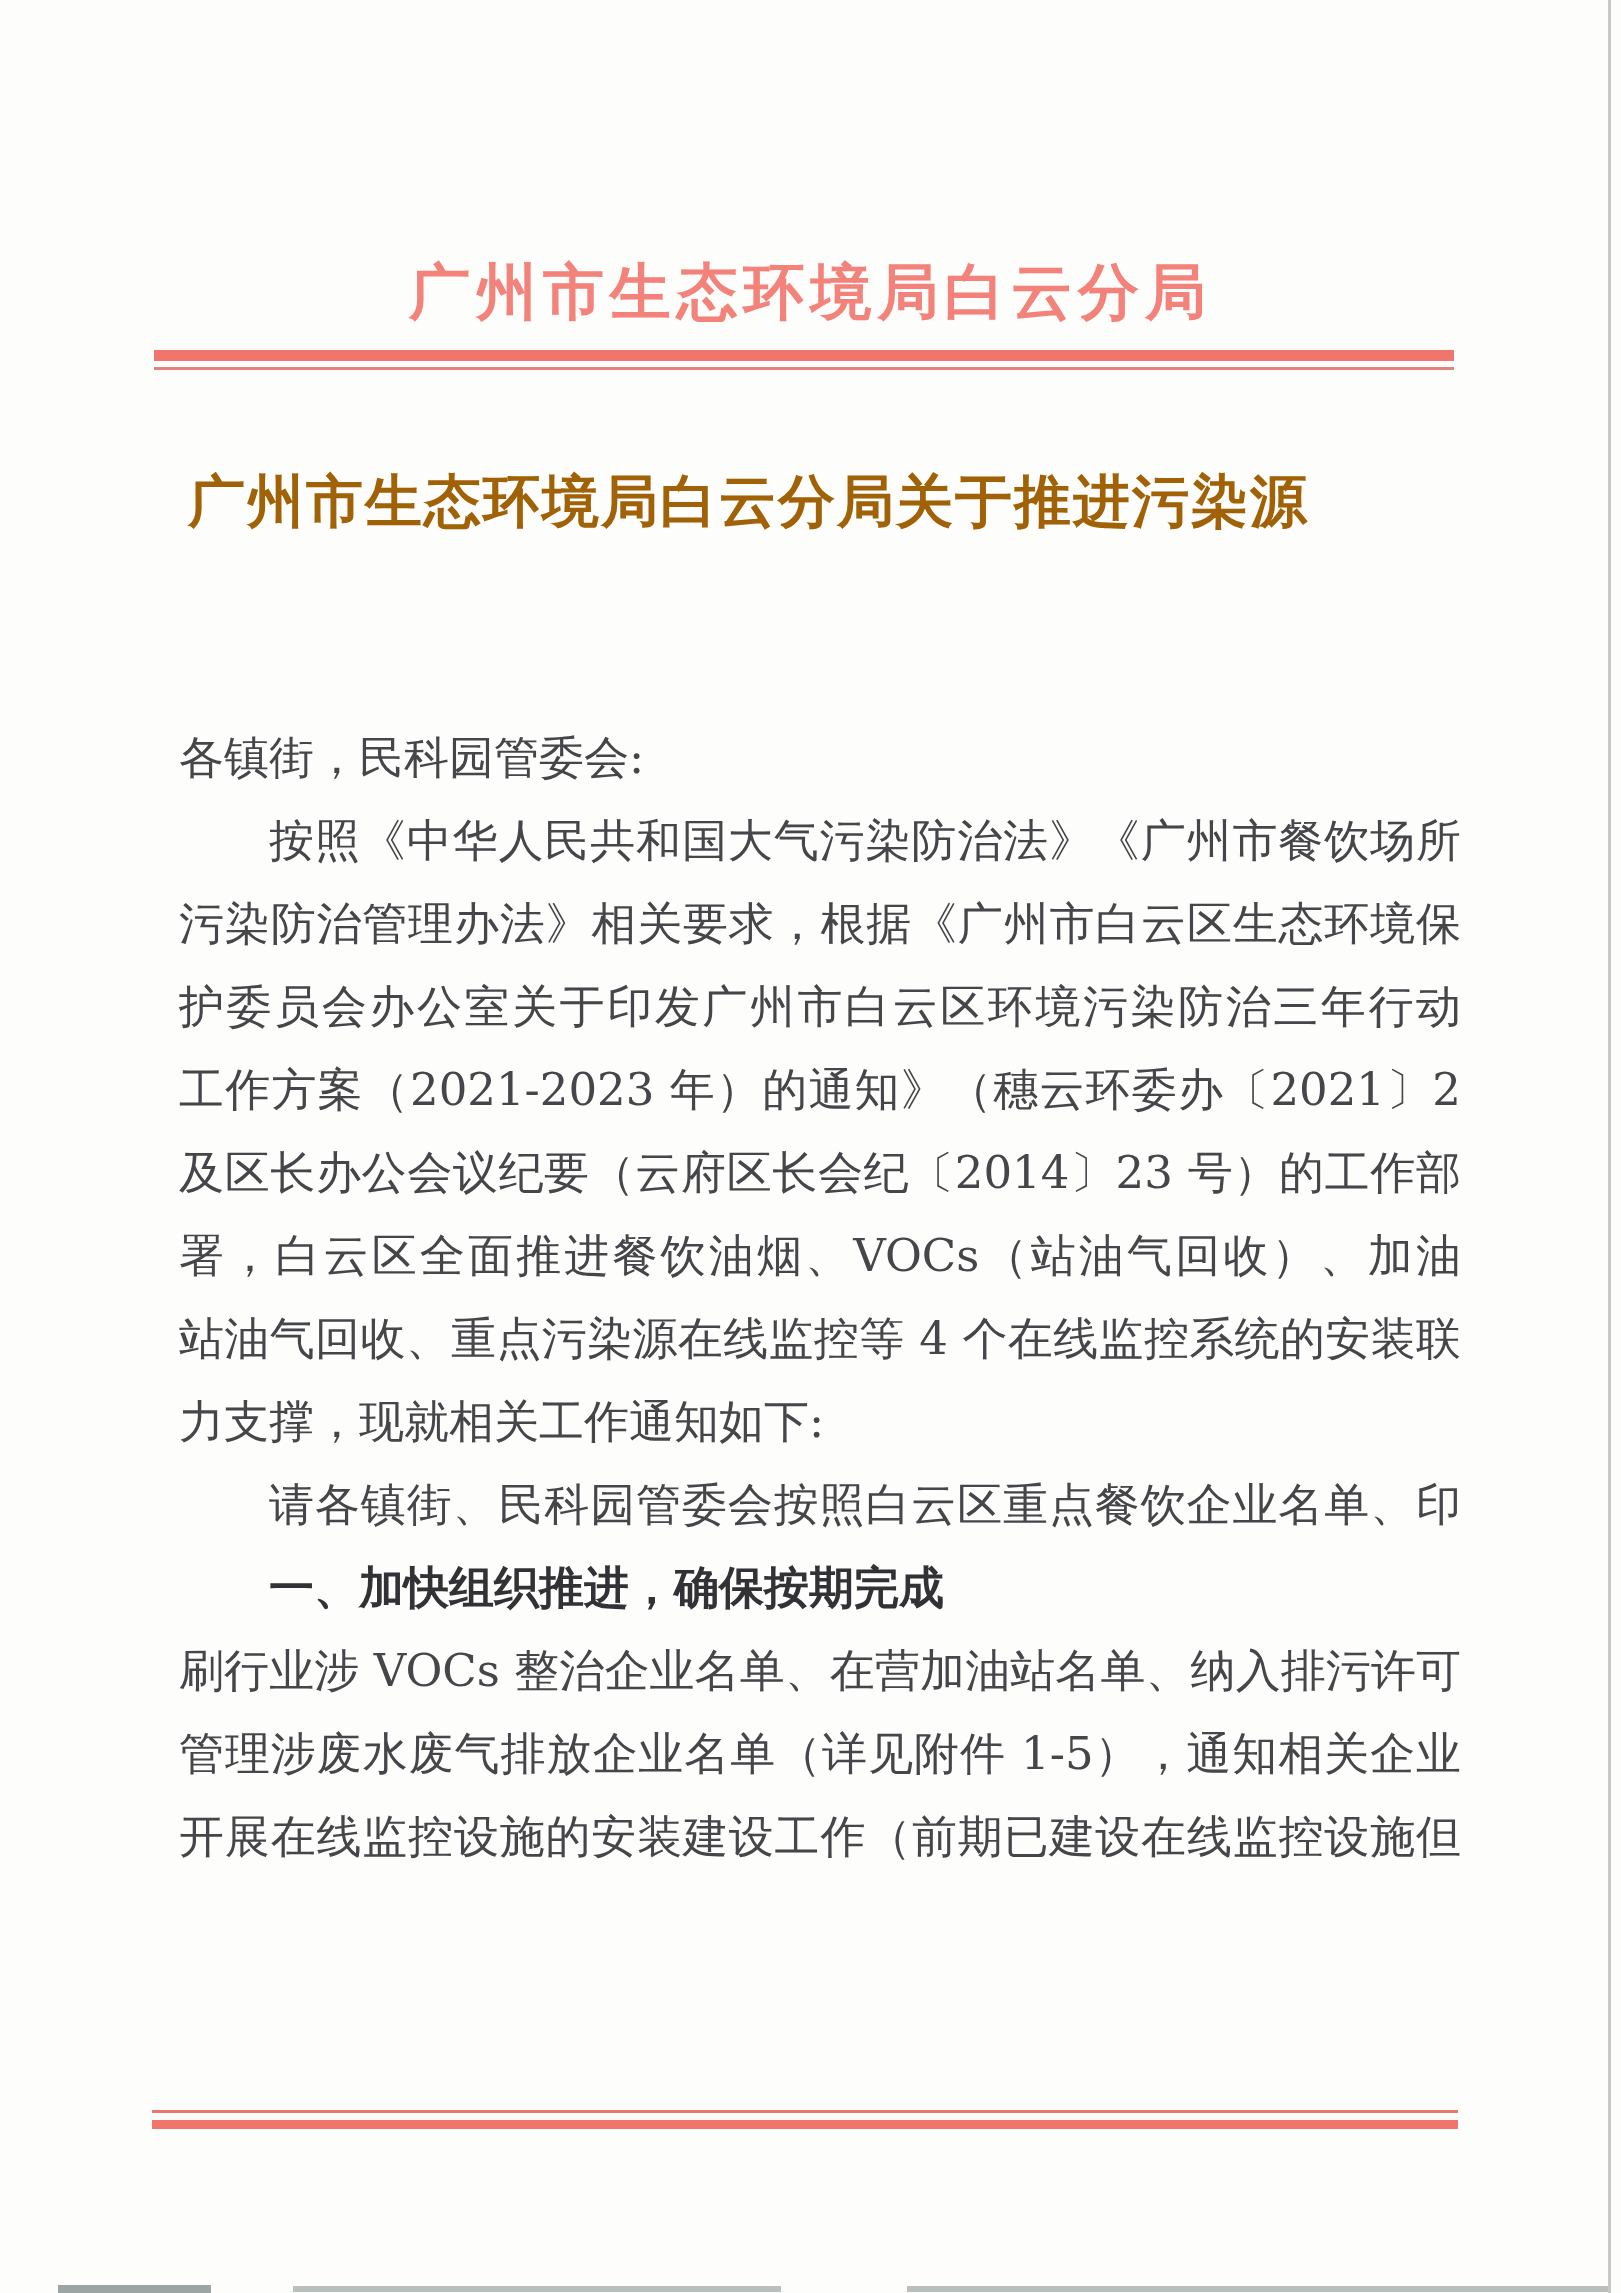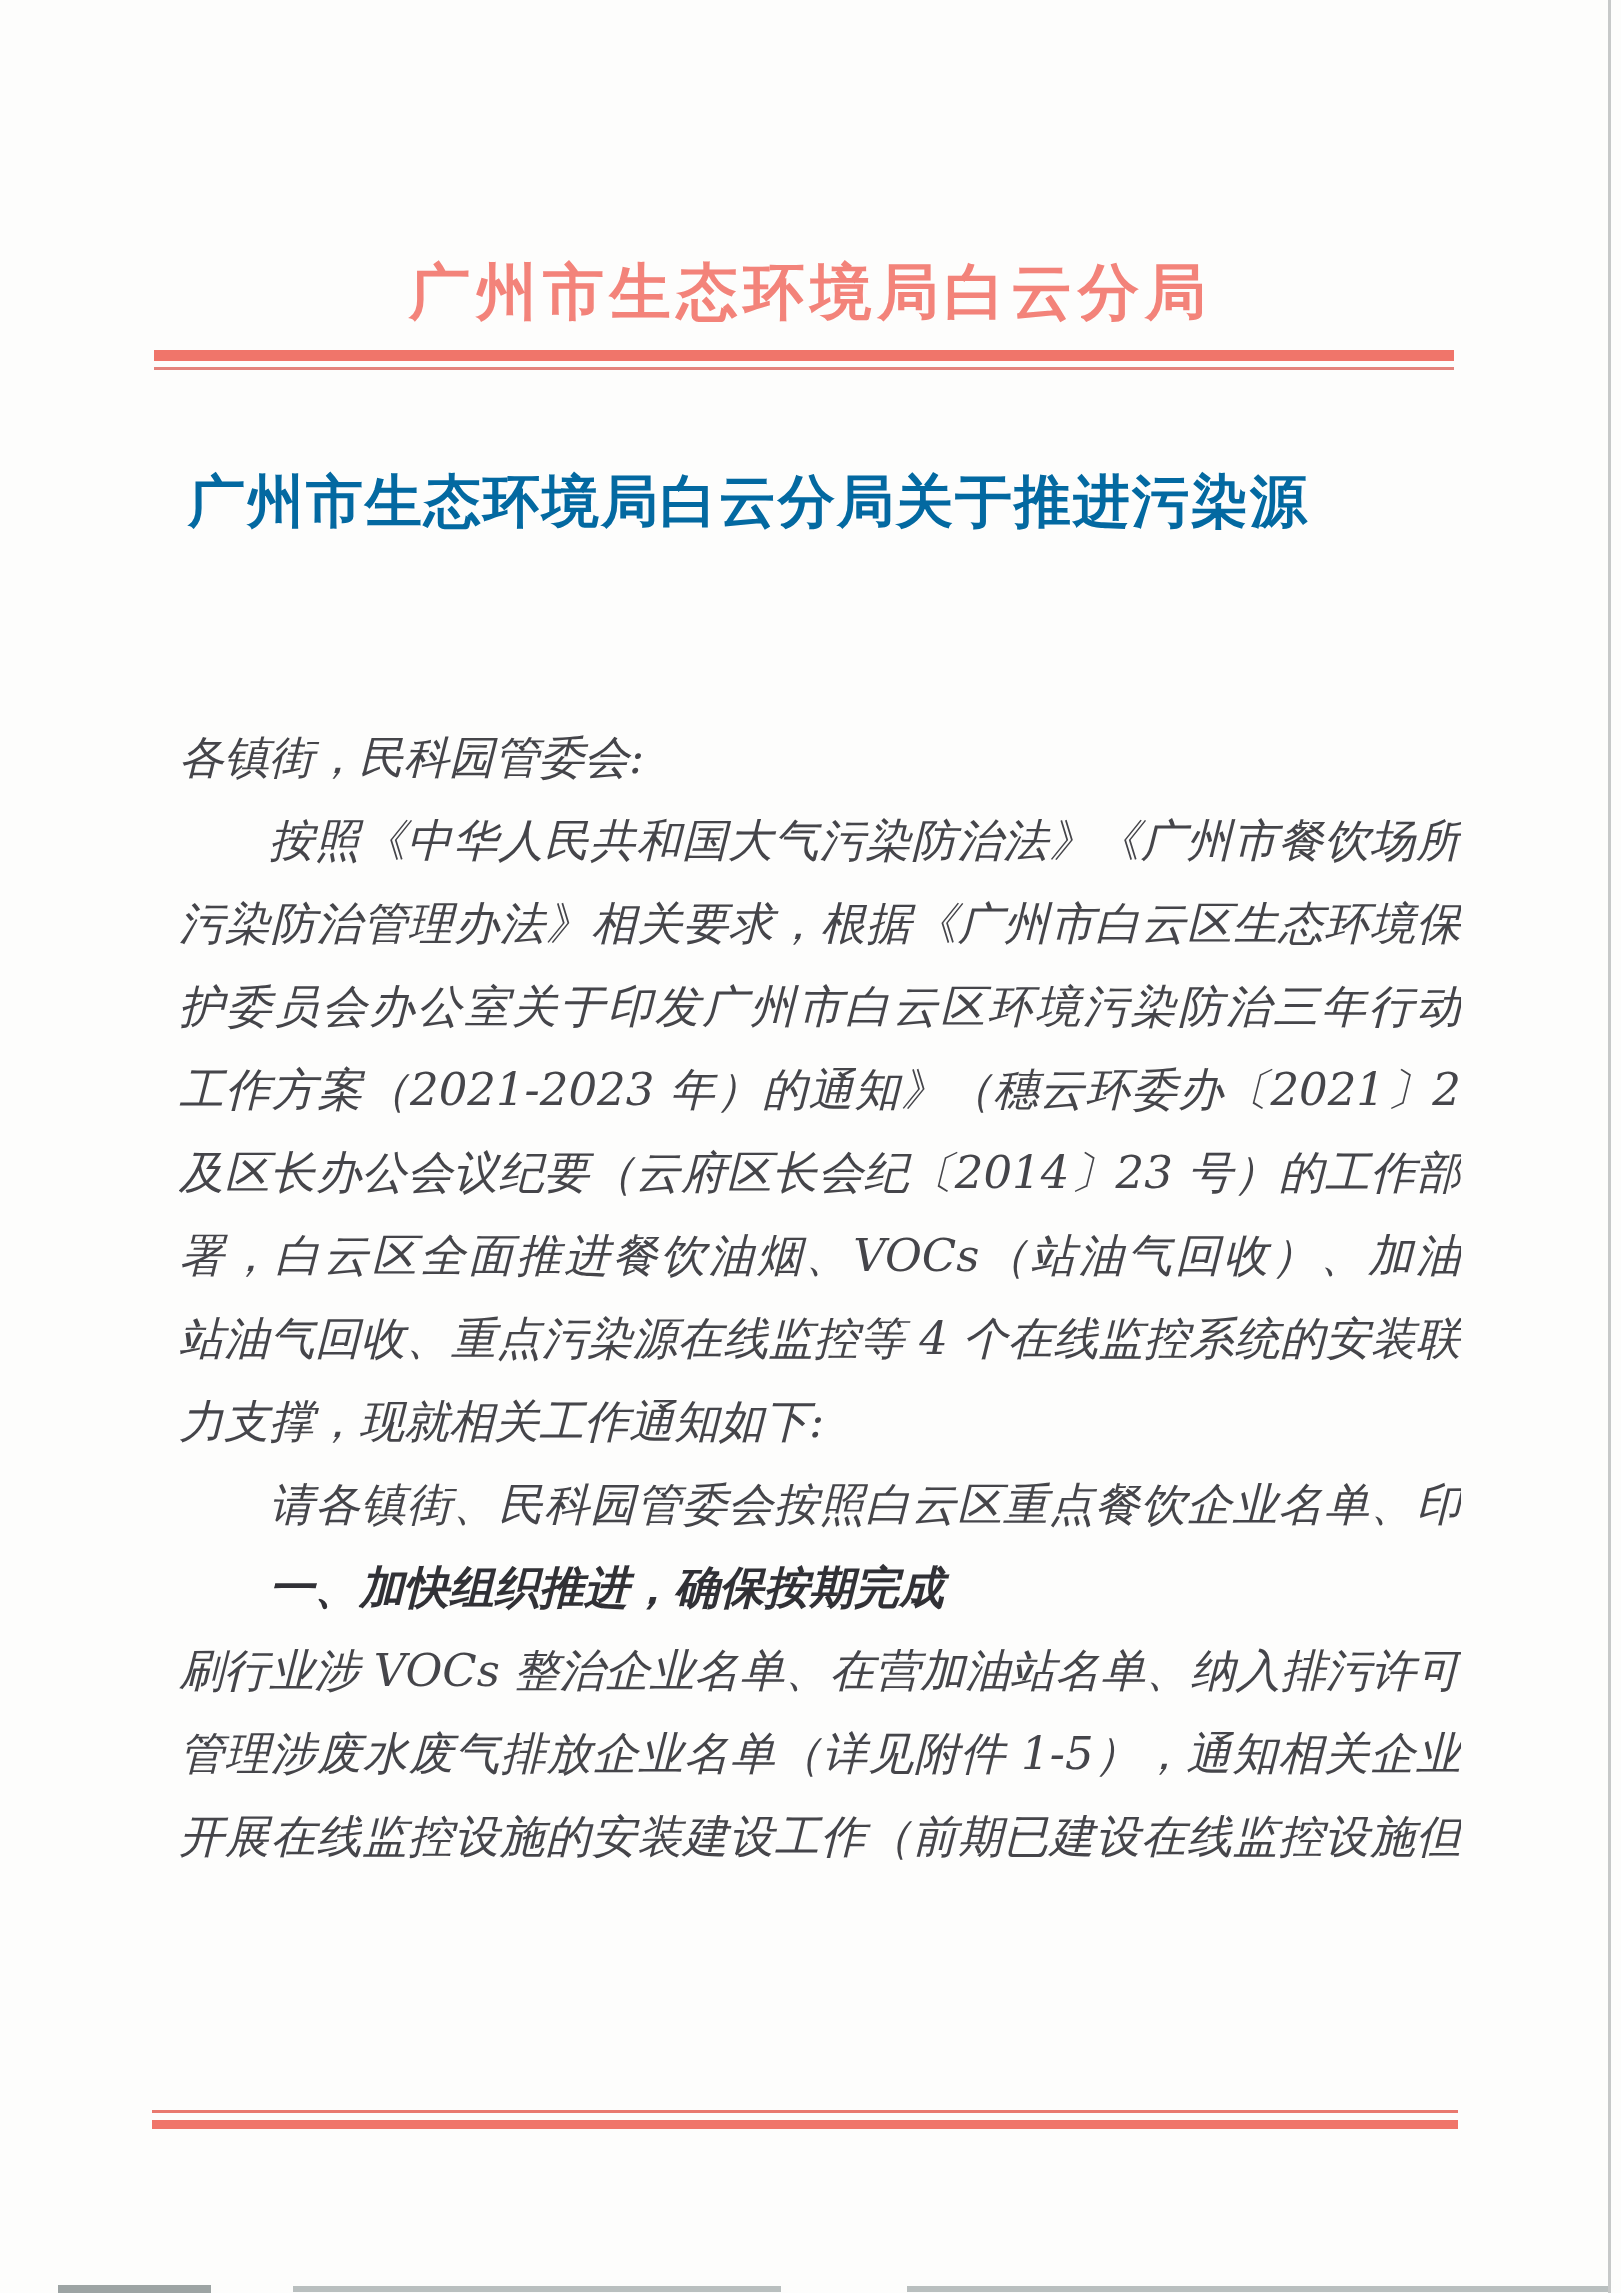--- a/index.html
+++ b/index.html
@@ -14,31 +14,31 @@
     left:0;top:235px;width:1621px;height:113px;line-height:113px;
     text-align:center;font-size:61px;font-weight:bold;
     color:#f3837a;letter-spacing:5.9px;white-space:nowrap;
   }
   
   .rule-top-thick{left:154px;top:350px;width:1300px;height:10.8px;background:#f0756a;}
   .rule-top-thin{left:154px;top:367px;width:1300px;height:2.9px;background:#e4837c;}
   
   .doc-title{
     left:0;top:456px;width:1497px;text-align:center;
-    font-size:57px;font-weight:bold;color:#0369a1;
+    font-size:57px;font-weight:bold;color:#a16207;
     line-height:89px;letter-spacing:2px;
   }
   
   .body-block{
     left:179px;top:716px;width:1282px;
     font-size:45px;color:#45454a;
   }
   .line{
     height:83px;line-height:83px;overflow:hidden;
-    text-align:justify;text-align-last:justify;font-style:italic;
+    text-align:justify;text-align-last:justify;
   }
   .line.no-stretch{text-align-last:left;}
   .line.indent{text-indent:90px;}
   .line.bold{font-weight:bold;color:#313136;}
   
   .rule-bottom-thin{left:152px;top:2110px;width:1306px;height:2.9px;background:#e9796f;}
   .rule-bottom-thick{left:152px;top:2120px;width:1306px;height:8.8px;background:#f0756a;}
   
   .edge-line-right{left:1608px;top:0;width:2.9px;height:2294px;background:#c7c9c9;}
   .smudge{background:#b9bfbf;}

